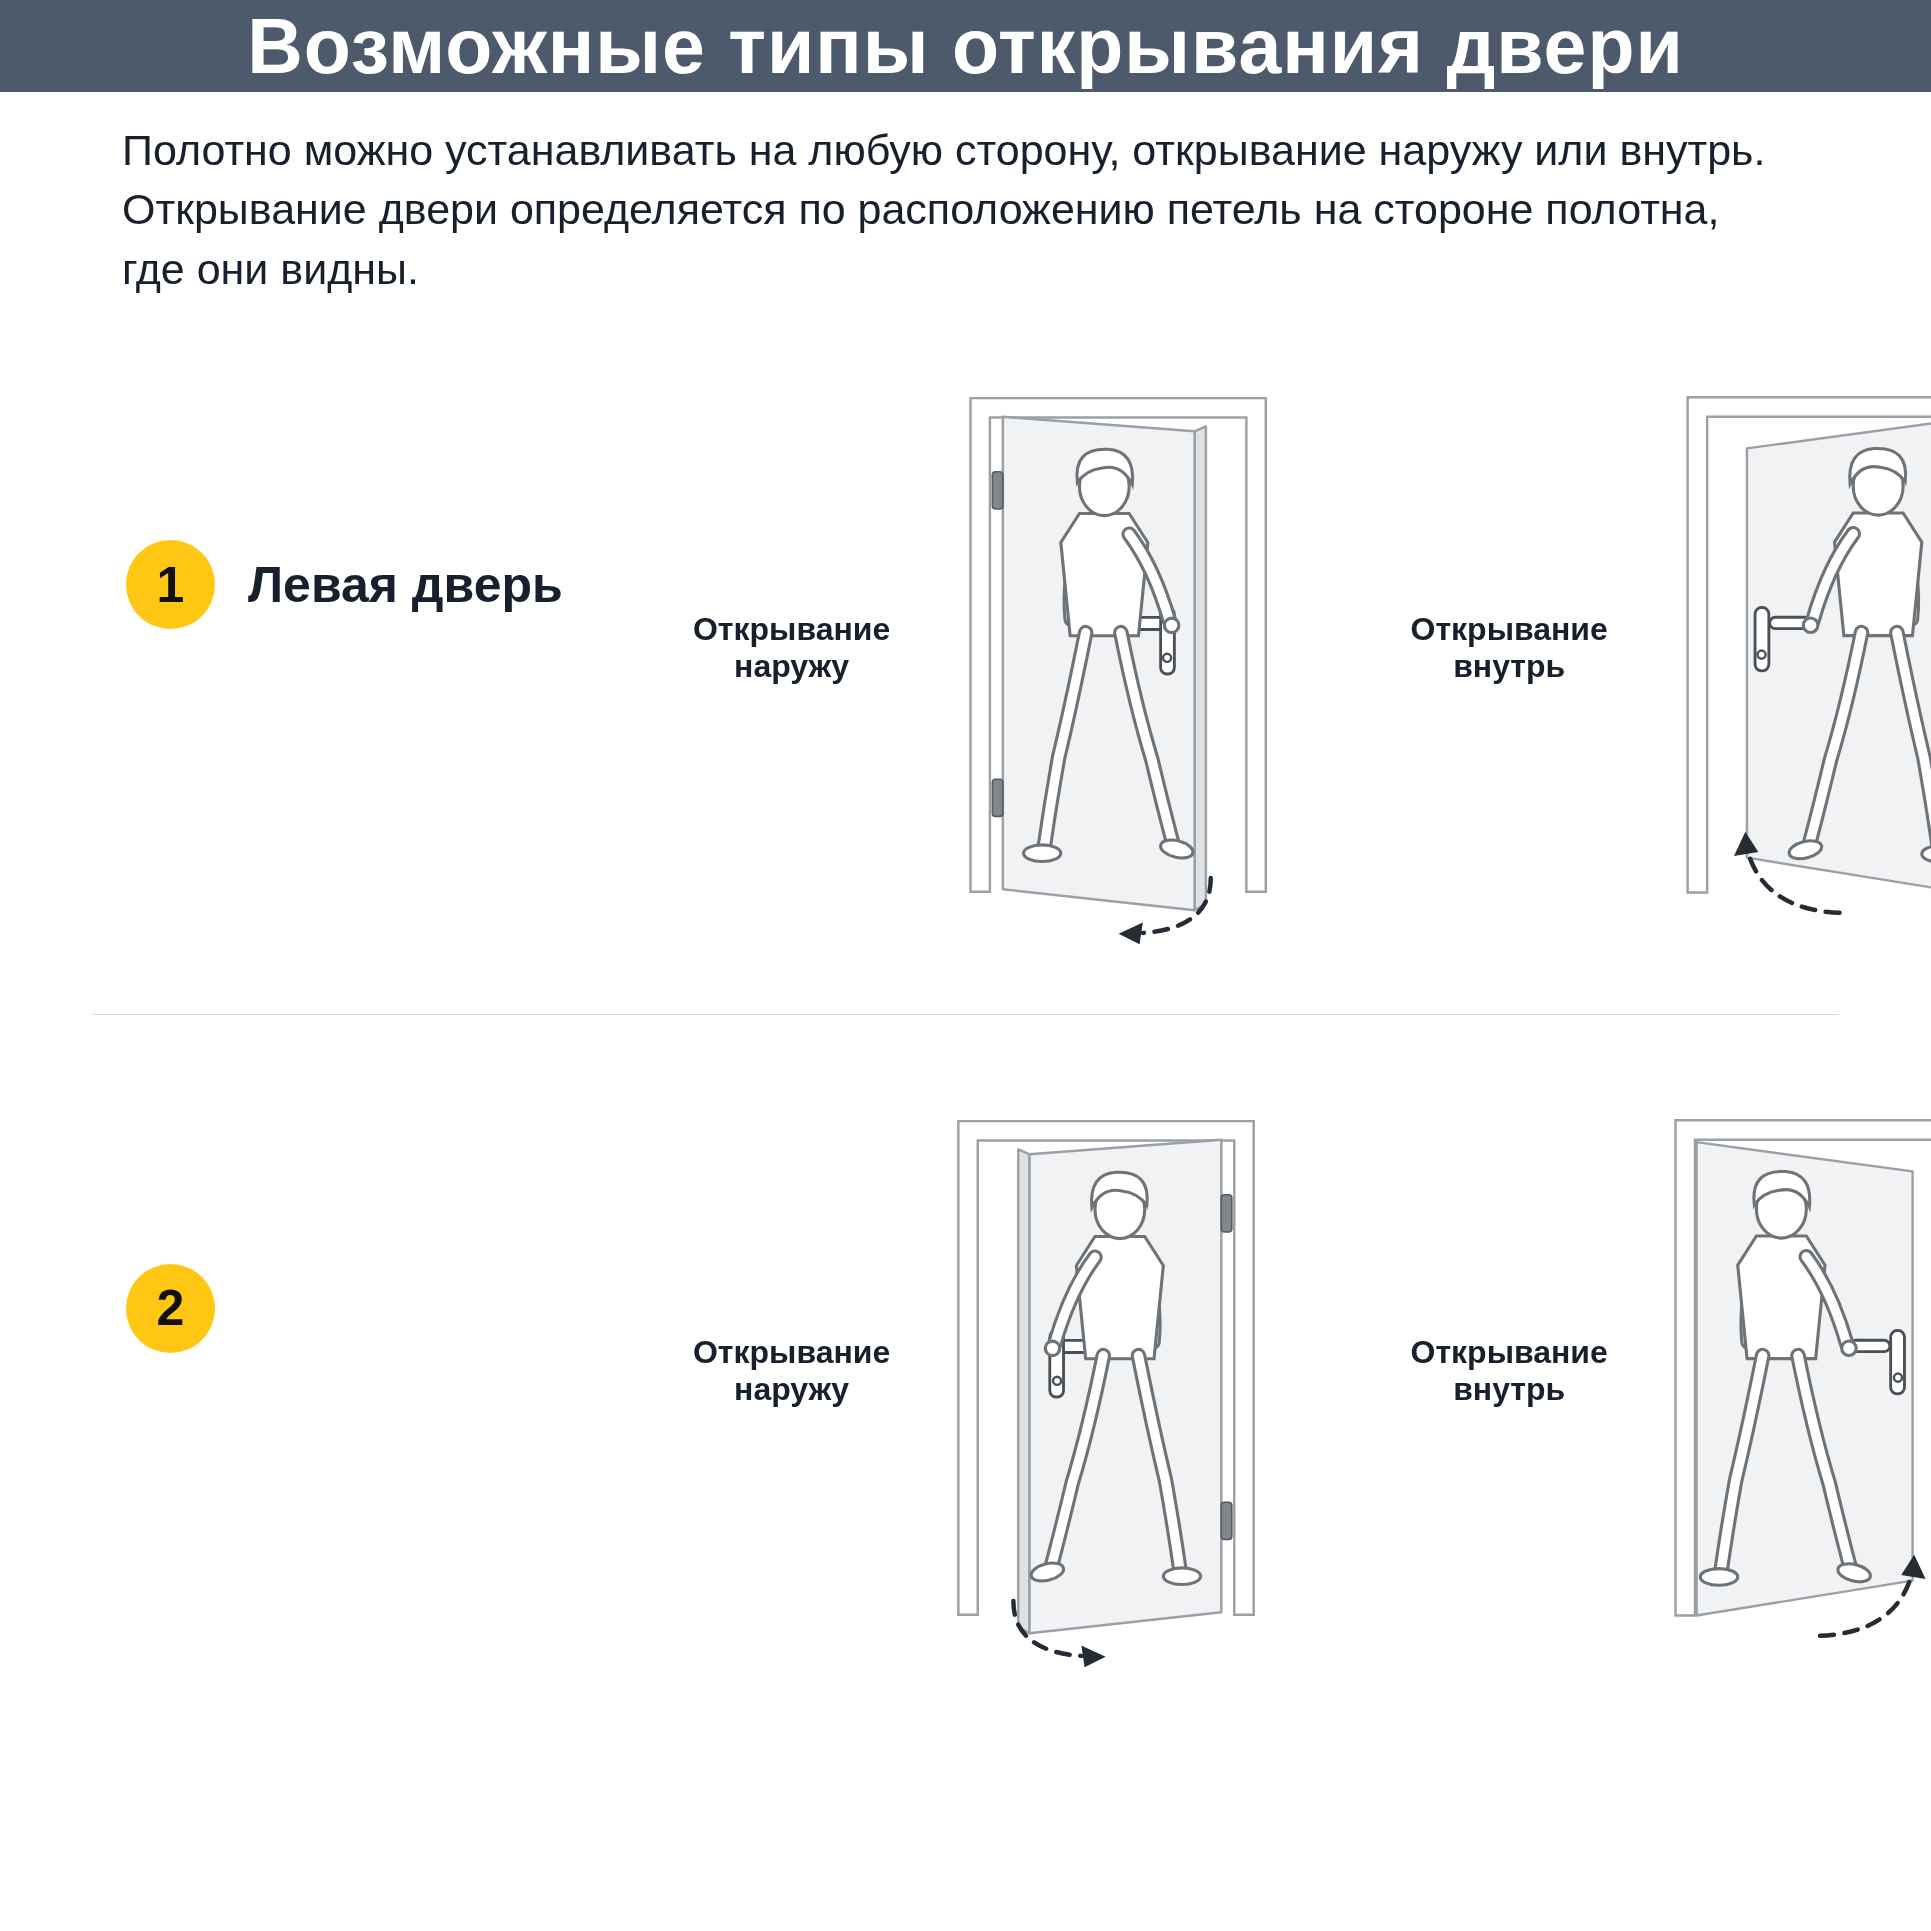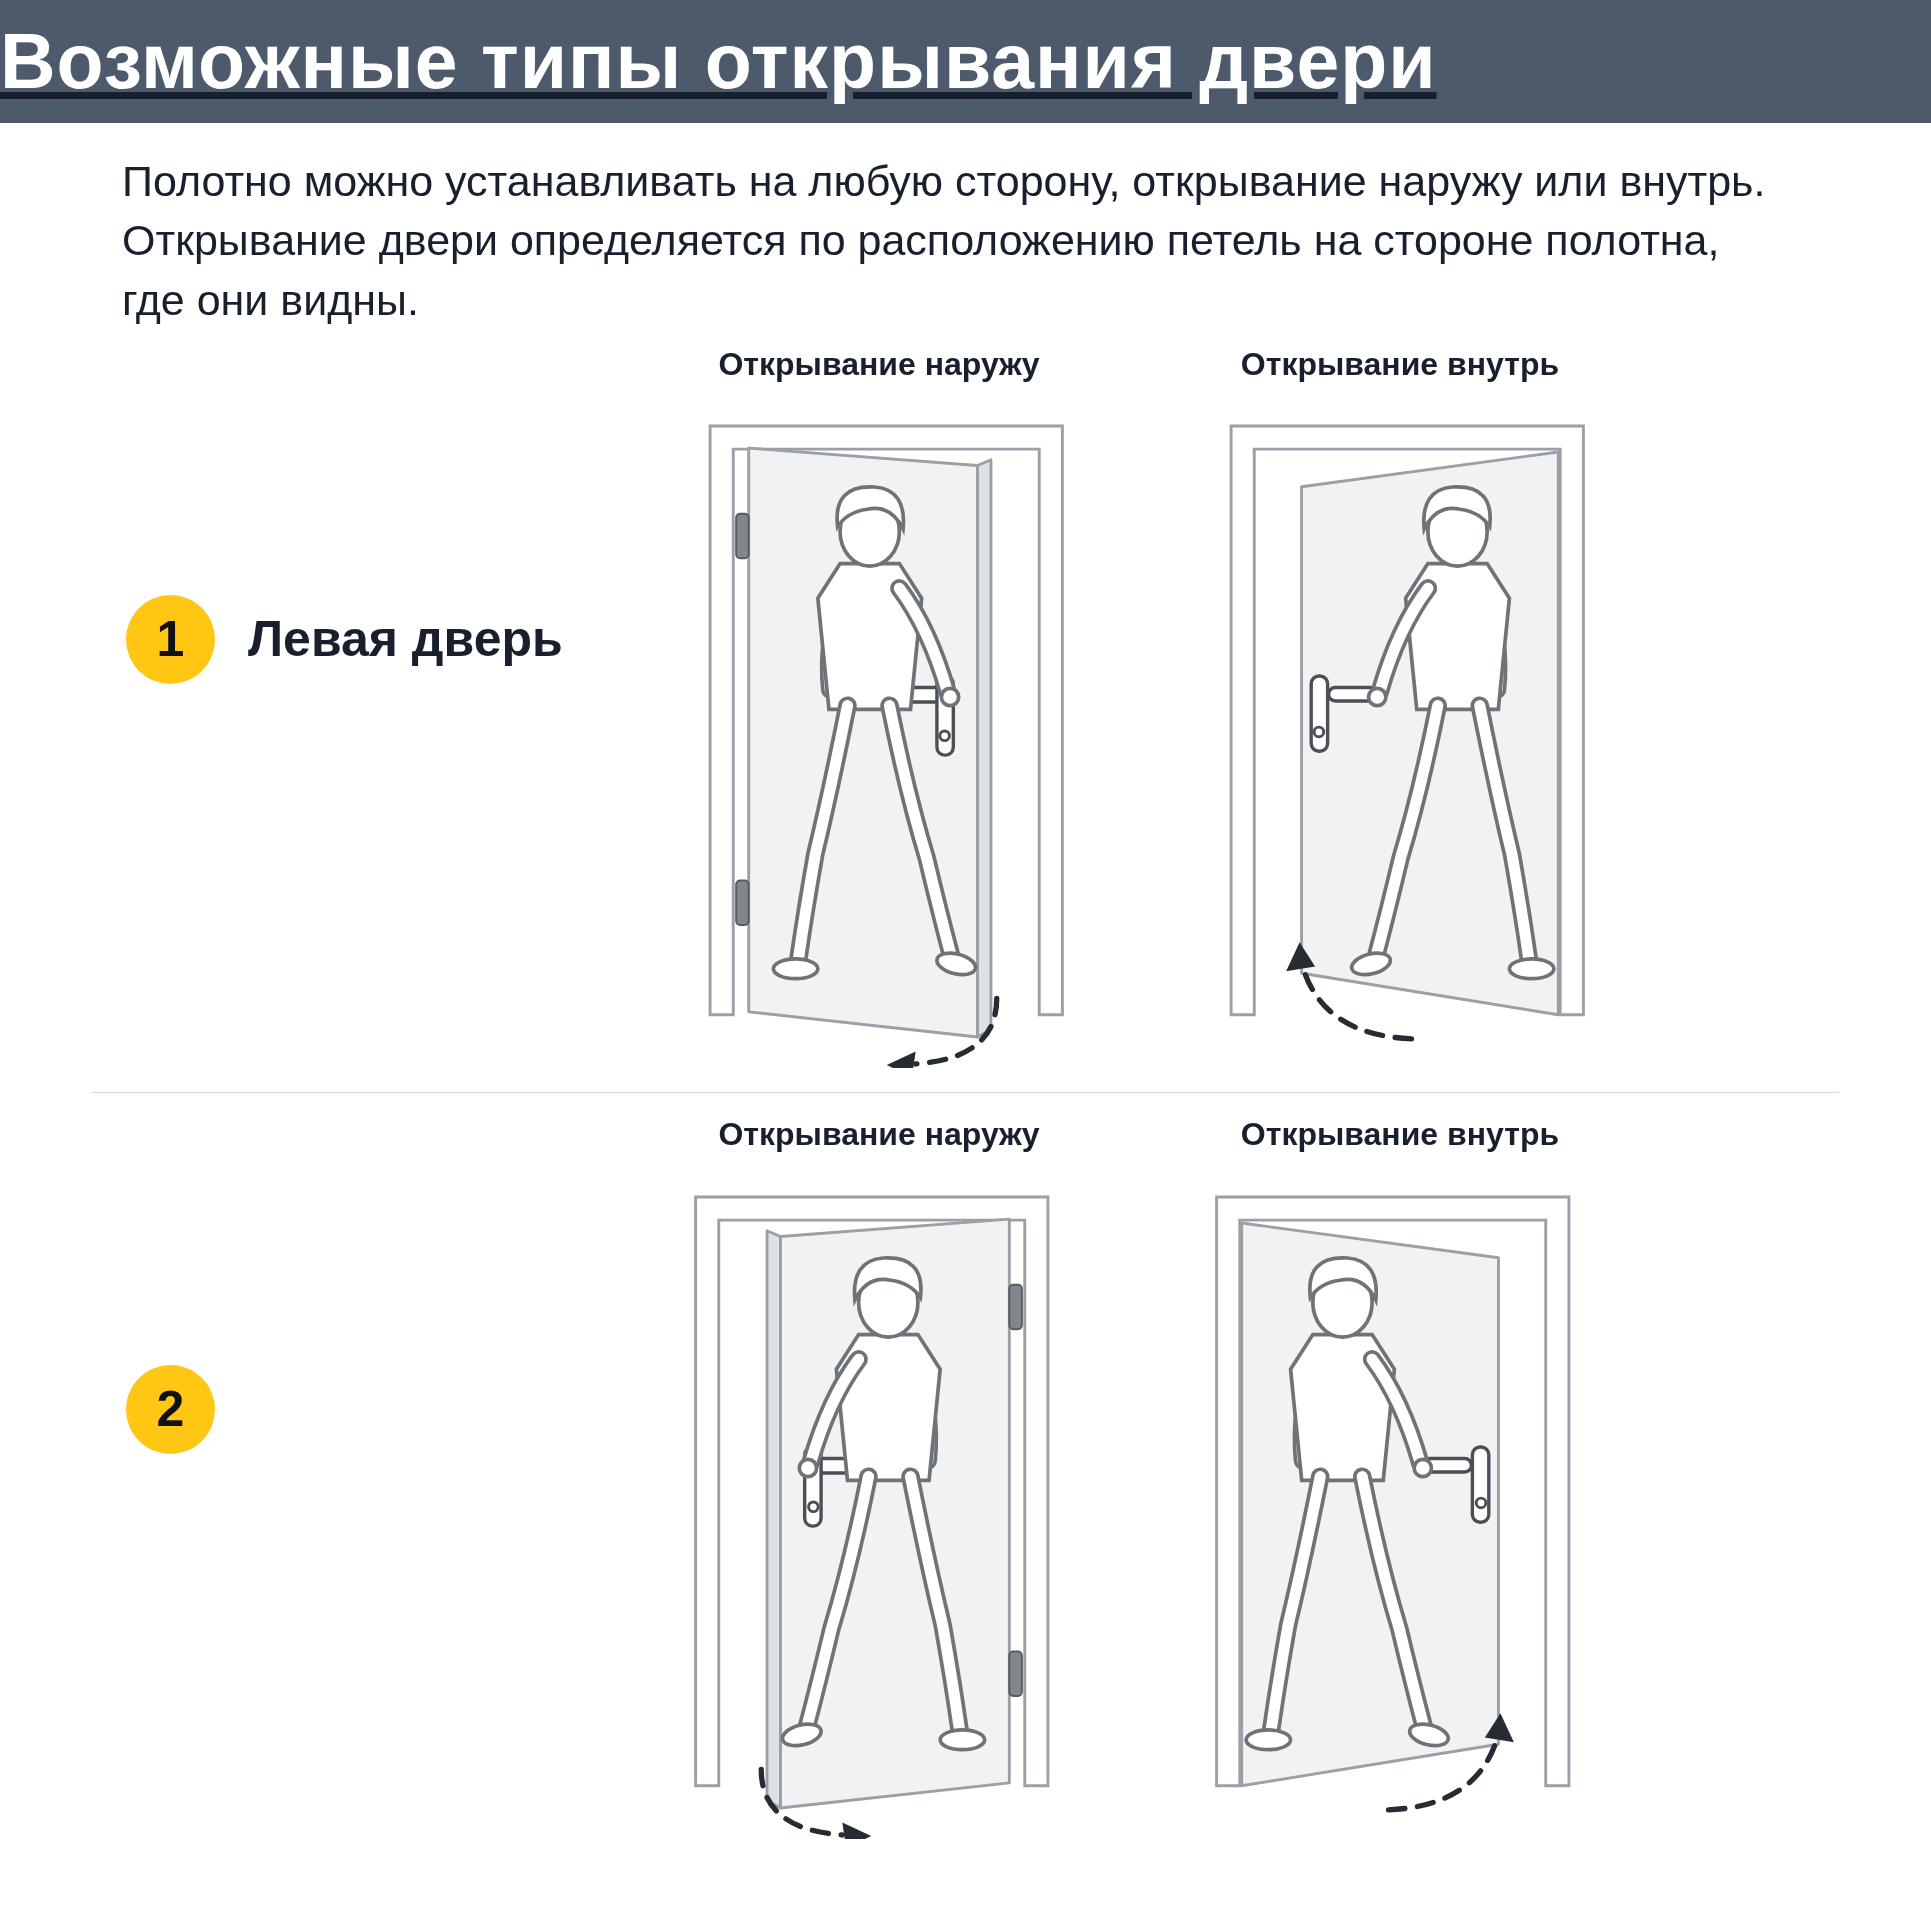--- a/index.html
+++ b/index.html
@@ -7,33 +7,33 @@
     --accent:#FFC713;
     --text:#17202C;
     --line:#9AA0A6;
     --person:#6E7378;
     --dark:#262C33;
   }
   *{margin:0;padding:0;box-sizing:border-box;}
   html,body{width:1931px;height:1931px;background:#fff;overflow:hidden;
     font-family:"Liberation Sans","DejaVu Sans",sans-serif;color:var(--text);}
 
-  .header{height:123px;background:var(--header-bg);display:flex;align-items:center;text-decoration:underline;}
+  .header{height:92px;background:var(--header-bg);display:flex;align-items:center;justify-content:center;}
   .header h1{color:#fff;font-size:77px;font-weight:700;letter-spacing:1px;}
 
   .intro{margin:29px 145px 10px 122px;font-size:43px;line-height:1.38;color:var(--text);max-width:1680px;}
 
   .section{display:flex;align-items:center;padding:5.8px 0 5.8px 126px;}
   .section-label{display:flex;align-items:center;gap:33px;width:463px;flex-shrink:0;transform:translateY(-68px);}
   .num-circle{width:89px;height:89px;border-radius:50%;background:var(--accent);
     display:flex;align-items:center;justify-content:center;font-size:50px;font-weight:700;color:#111;flex-shrink:0;}
   .section-label h2{font-size:50px;font-weight:700;color:var(--text);white-space:nowrap;}
 
   .scenes{display:flex;gap:77px;margin-left:68px;}
-  .scene{display:flex;flex-direction:column;align-items:center;}
+  .scene{display:flex;flex-direction:row;align-items:center;}
   .scene figcaption{font-size:32px;font-weight:700;color:var(--text);margin-bottom:9.7px;text-align:center;}
   .scene-svg{width:444px;height:676px;display:block;}
 
   .divider{border:none;border-top:1.9px solid #D7DBDF;margin:17.4px 92px;}
 
   
   .frame{fill:#fff;stroke:var(--line);stroke-width:3;}
   .panel{fill:#F1F2F4;stroke:var(--line);stroke-width:3;stroke-linejoin:round;}
   .panel-edge{fill:#DFE2E5;stroke:var(--line);stroke-width:3;stroke-linejoin:round;}
   .hinge{fill:#82878D;stroke:#565B61;stroke-width:2;}

